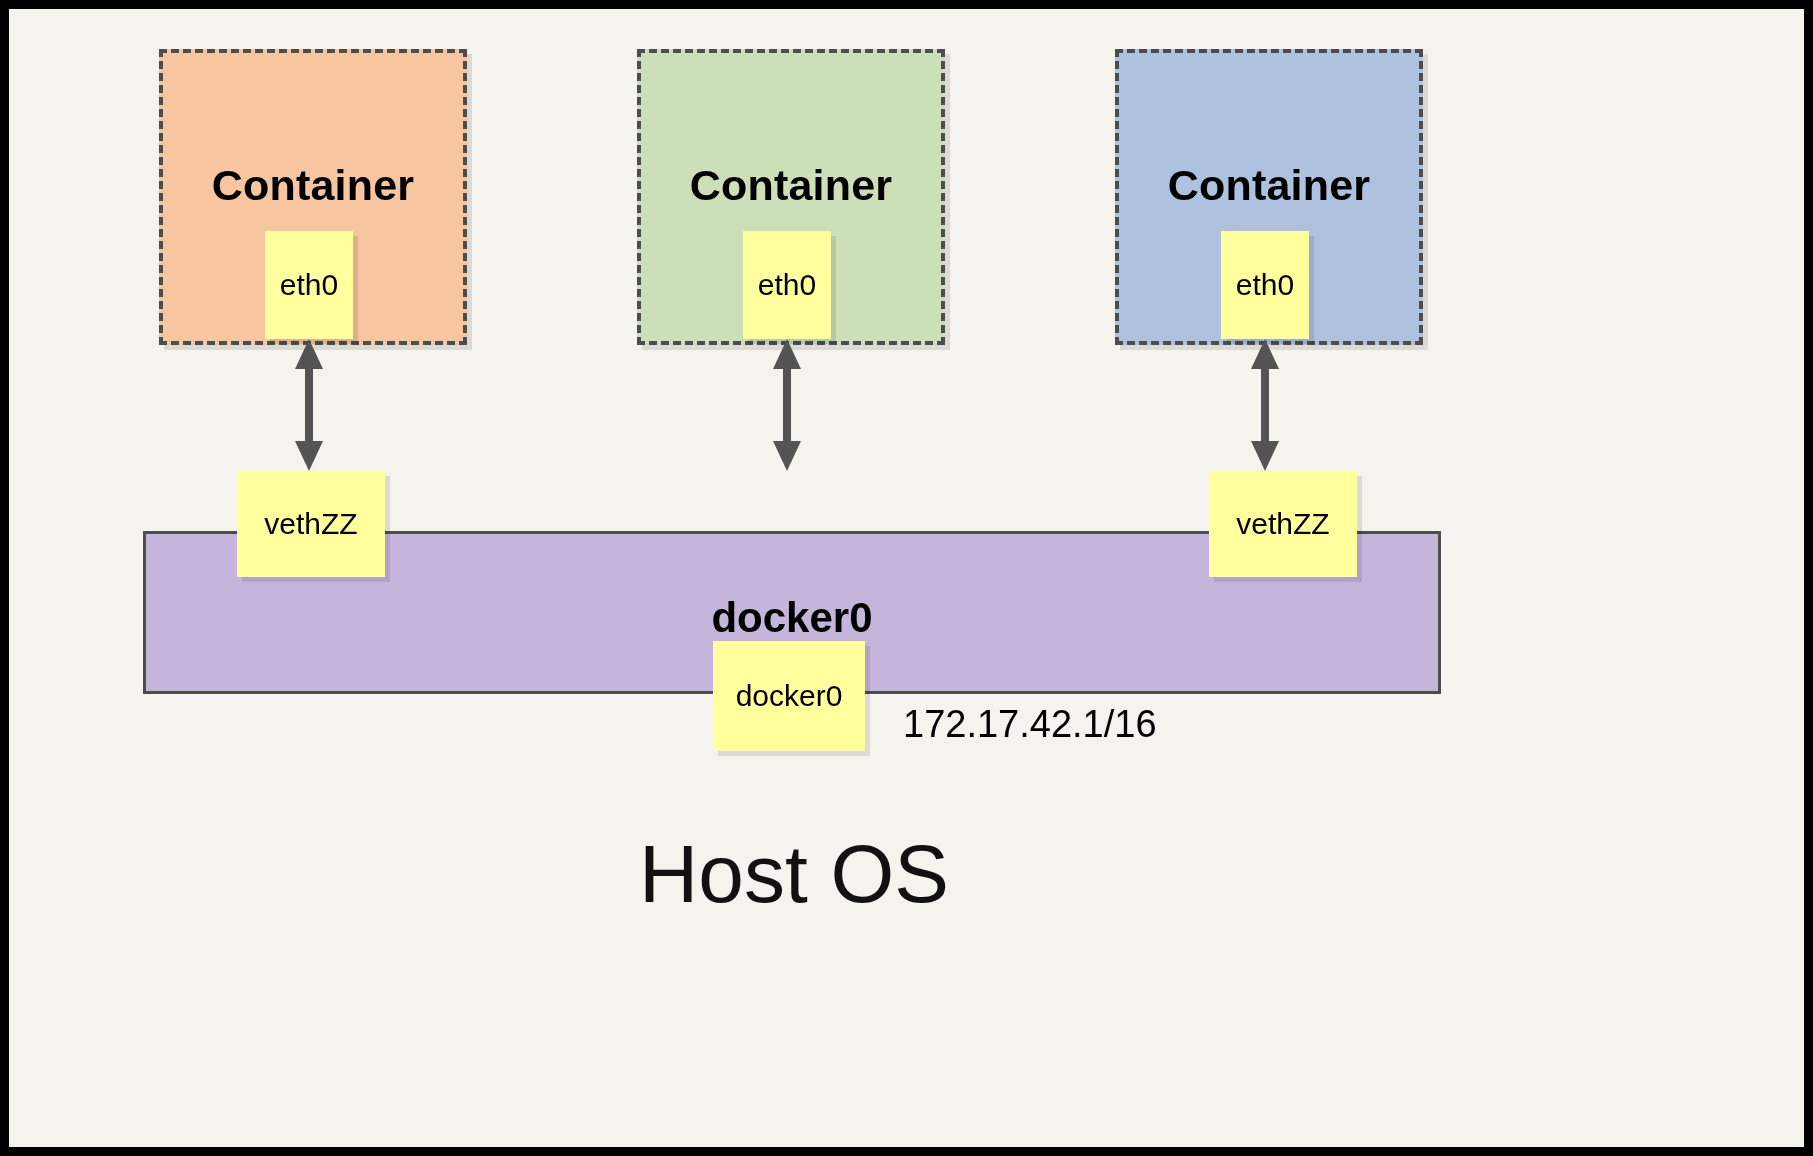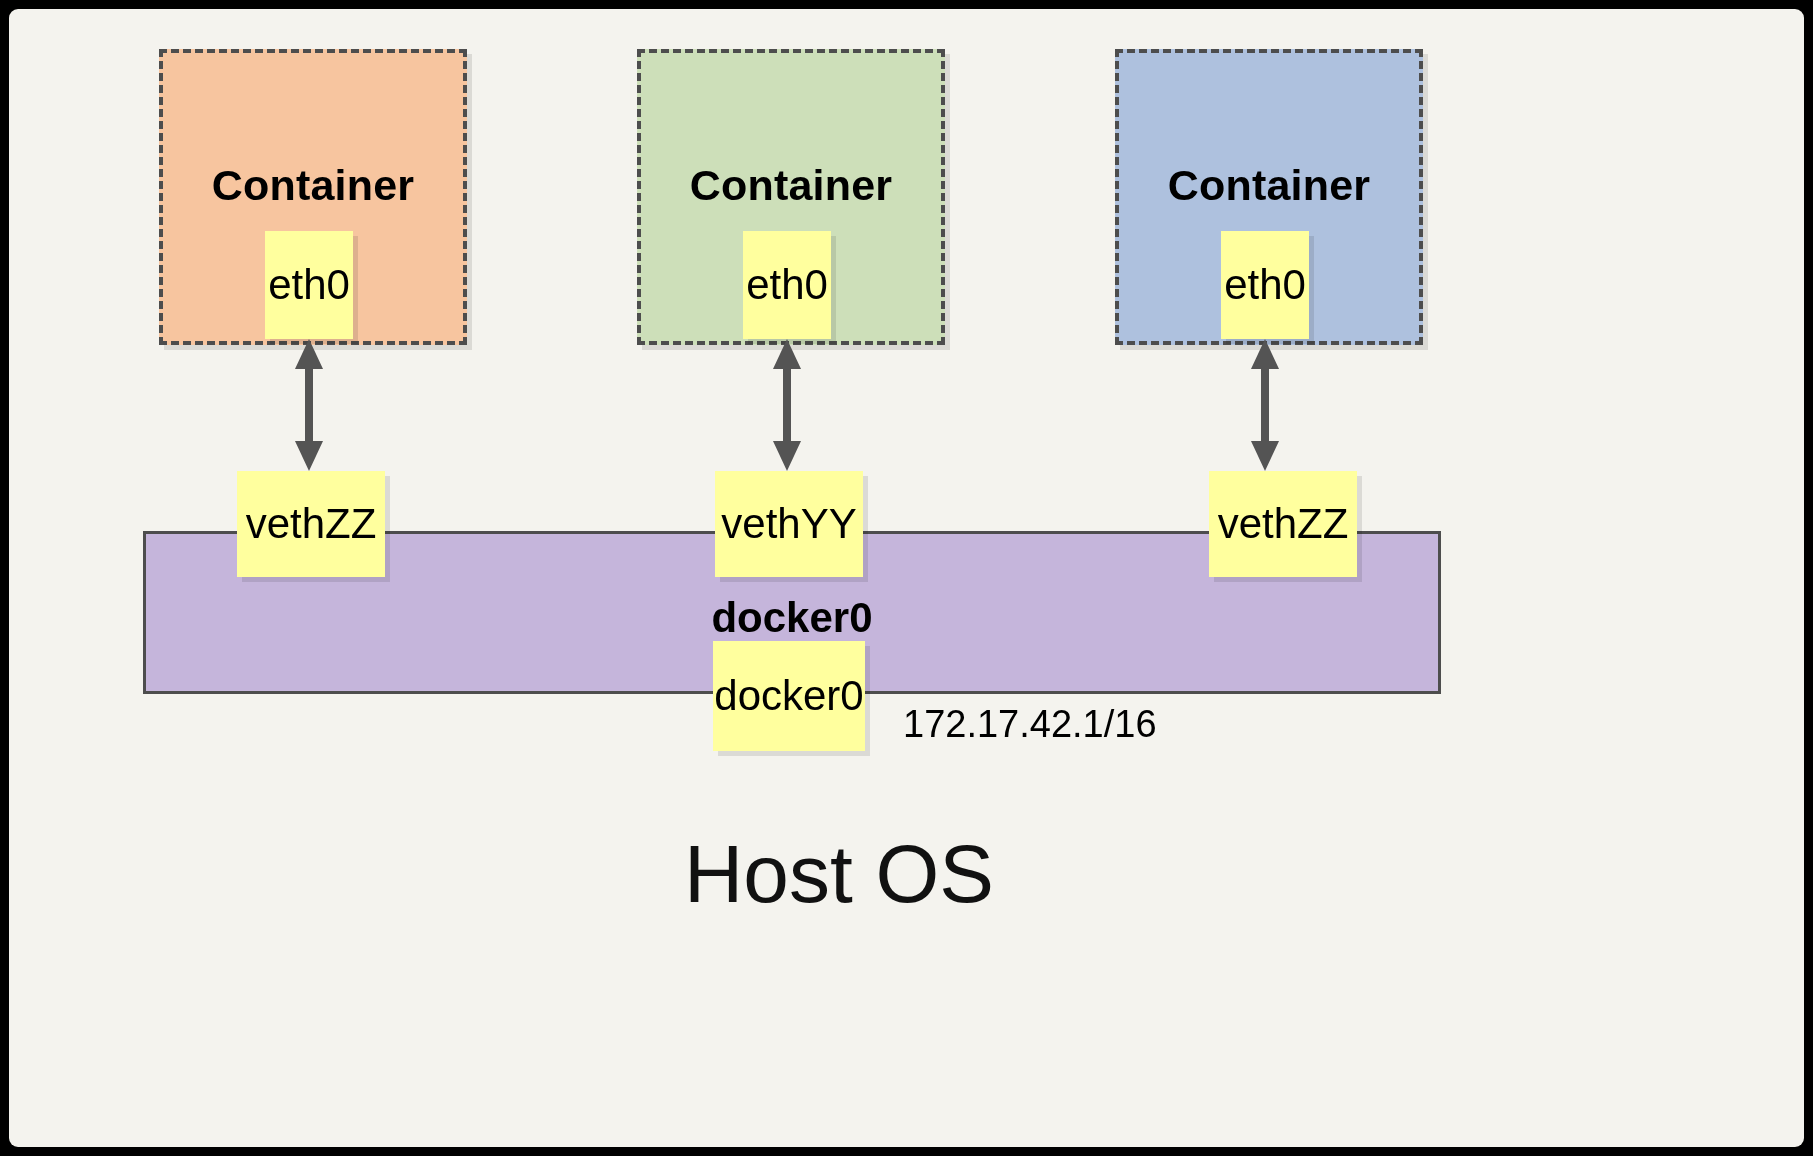--- a/index.html
+++ b/index.html
@@ -17,21 +17,20 @@
     font-family: "Liberation Sans", sans-serif;
   }
   #canvas {
     position: absolute;
     left: 9px;
     top: 9px;
     width: 1795px;
     height: 1138px;
     background: #f4f3ee;
     overflow: hidden;
-    border-radius: 9px;
   }
 
   
   .container-box {
     position: absolute;
     box-sizing: border-box;
     border: 4px dashed #4d4d4d;
     box-shadow: 5px 5px 0 0 rgba(0,0,0,0.10);
   }
   .container-title {
@@ -50,21 +49,21 @@
   .ybox {
     position: absolute;
     box-sizing: border-box;
     background: #ffff9e;
     box-shadow: 5px 5px 0 0 rgba(0,0,0,0.10);
     display: flex;
     align-items: center;
     justify-content: center;
   }
   .ybox span {
-    font-size: 42px;
+    font-size: 30px;
     color: #000000;
     white-space: nowrap;
     line-height: 1;
   }
 
   
   #bridge {
     position: absolute;
     box-sizing: border-box;
     background: #c5b5db;
@@ -150,30 +149,27 @@
     </svg>
 
     <div id="bridge" style="left:134px; top:522px; width:1298px; height:163px;">
     </div>
     <div id="bridge-label" style="left:134px; top:585px; width:1298px;">docker0</div>
 
     <div class="ybox" style="left:228px; top:462px; width:148px; height:106px;">
       <span>vethZZ</span>
     </div>
 
-    <div class="ybox" style="left:706px; top:462px; width:148px; height:106px;">
-      <span>vethYY</span>
-    </div>
 
     <div class="ybox" style="left:1200px; top:462px; width:148px; height:106px;">
       <span>vethZZ</span>
     </div>
 
     <div class="ybox" style="left:704px; top:632px; width:152px; height:110px;">
       <span>docker0</span>
     </div>
 
     <div id="ip-text" style="left:866px; top:694px;margin-left:28px;">172.17.42.1/16</div>
 
-    <div id="host-os" style="left:0; top:818px; width:1570px;padding-left:45px;">Host OS</div>
+    <div id="host-os" style="left:0; top:818px; width:1570px;">Host OS</div>
 
   </div>
 </div>
 
 </body></html>

